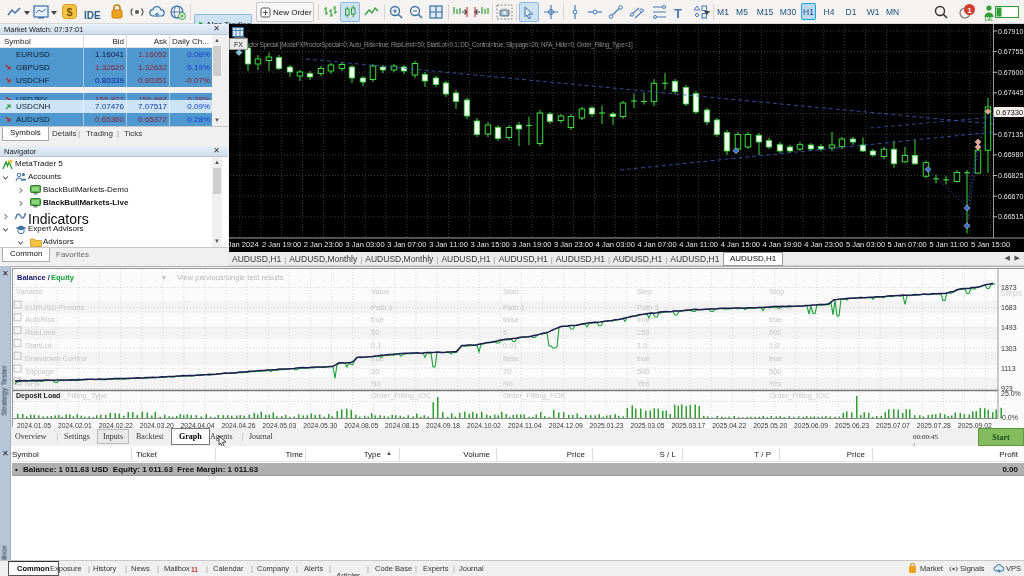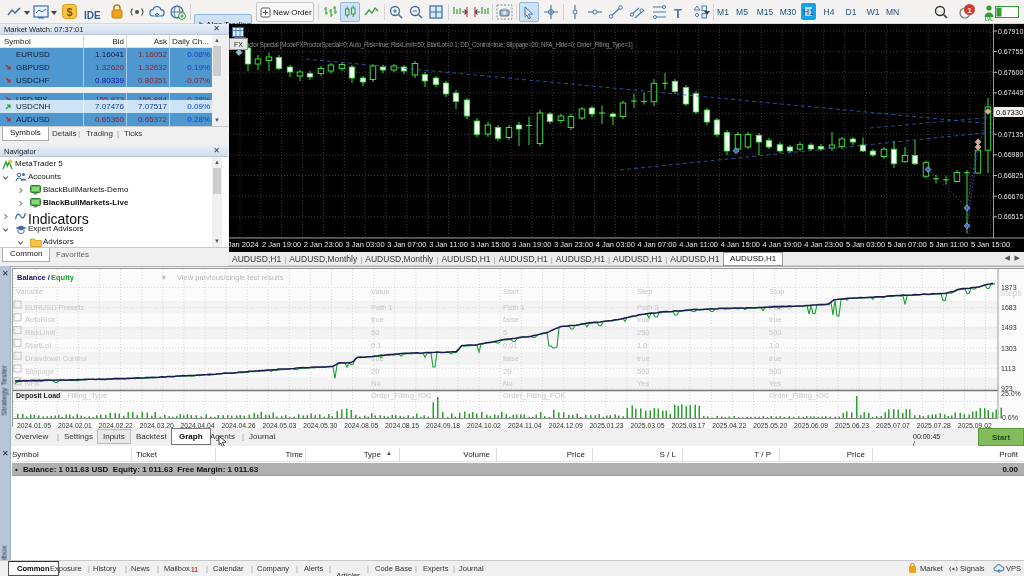--- a/index.html
+++ b/index.html
@@ -215,21 +215,21 @@
     </div>
     <div class="abs" style="left:734px;top:3px;width:16px;height:17px;border-radius:2px;display:flex;align-items:center;justify-content:center;">
       <span style="font-size:8.5px;color:#1e4f7a;">M5</span>
     </div>
     <div class="abs" style="left:754px;top:3px;width:22px;height:17px;border-radius:2px;display:flex;align-items:center;justify-content:center;">
       <span style="font-size:8.5px;color:#1e4f7a;">M15</span>
     </div>
     <div class="abs" style="left:777px;top:3px;width:22px;height:17px;border-radius:2px;display:flex;align-items:center;justify-content:center;">
       <span style="font-size:8.5px;color:#1e4f7a;">M30</span>
     </div>
-    <div class="abs" style="left:801px;top:3px;width:15px;height:17px;background:#bdd7ef;border:4px solid #0ea5e9;border-radius:2px;display:flex;align-items:center;justify-content:center;">
+    <div class="abs" style="left:801px;top:3px;width:15px;height:17px;background:#bdd7ef;border:1px solid #0ea5e9;border-radius:2px;display:flex;align-items:center;justify-content:center;">
       <span style="font-size:8.5px;color:#1e4f7a;">H1</span>
     </div>
     <div class="abs" style="left:821px;top:3px;width:16px;height:17px;border-radius:2px;display:flex;align-items:center;justify-content:center;">
       <span style="font-size:8.5px;color:#1e4f7a;">H4</span>
     </div>
     <div class="abs" style="left:843px;top:3px;width:16px;height:17px;border-radius:2px;display:flex;align-items:center;justify-content:center;">
       <span style="font-size:8.5px;color:#1e4f7a;">D1</span>
     </div>
     <div class="abs" style="left:865px;top:3px;width:16px;height:17px;border-radius:2px;display:flex;align-items:center;justify-content:center;">
       <span style="font-size:8.5px;color:#1e4f7a;">W1</span>
@@ -1144,21 +1144,21 @@
 <text x="675.4" y="158.5" font-size="6.8" fill="#333" text-anchor="middle">2025.03.17</text>
 <text x="716.3" y="158.5" font-size="6.8" fill="#333" text-anchor="middle">2025.04.22</text>
 <text x="757.2" y="158.5" font-size="6.8" fill="#333" text-anchor="middle">2025.05.20</text>
 <text x="798.1" y="158.5" font-size="6.8" fill="#333" text-anchor="middle">2025.06.09</text>
 <text x="839.0" y="158.5" font-size="6.8" fill="#333" text-anchor="middle">2025.06.23</text>
 <text x="879.9" y="158.5" font-size="6.8" fill="#333" text-anchor="middle">2025.07.07</text>
 <text x="920.8" y="158.5" font-size="6.8" fill="#333" text-anchor="middle">2025.07.28</text>
 <text x="961.7" y="158.5" font-size="6.8" fill="#333" text-anchor="middle">2025.09.02</text>
     </svg>
   </div>
-<div class="abs" style="left:12px;top:428px;width:856px;height:18px;background:#f0f0f0;font-size:8px;color:#333;">
+<div class="abs" style="left:12px;top:428px;width:856px;height:18px;background:#f0f0f0;font-size:8px;color:#333;font-family:Liberation Serif, serif;">
 <span class="abs" style="left:3px;top:4px;">Overview</span>
     <span class="abs sep" style="left:45px;top:4px;">|</span>
 <span class="abs" style="left:52px;top:4px;">Settings</span>
 <div class="abs" style="left:85px;top:1px;height:15px;border:1px solid #bbb;background:#e8e8e8;padding:2px 5px;">Inputs</div>
 <span class="abs" style="left:124px;top:4px;">Backtest</span>
 <div class="abs" style="left:159px;top:0px;height:17px;border:1px solid #777;background:#fff;padding:3px 7px;font-weight:bold;color:#000;">Graph</div>
 <span class="abs" style="left:198px;top:4px;">Agents</span>
     <span class="abs sep" style="left:230px;top:4px;">|</span>
 <span class="abs" style="left:237px;top:4px;">Journal</span>
 <span class="abs" style="left:901px;top:4.5px;color:#222;font-size:7px;">00:00:45 / 00:00:45</span>

